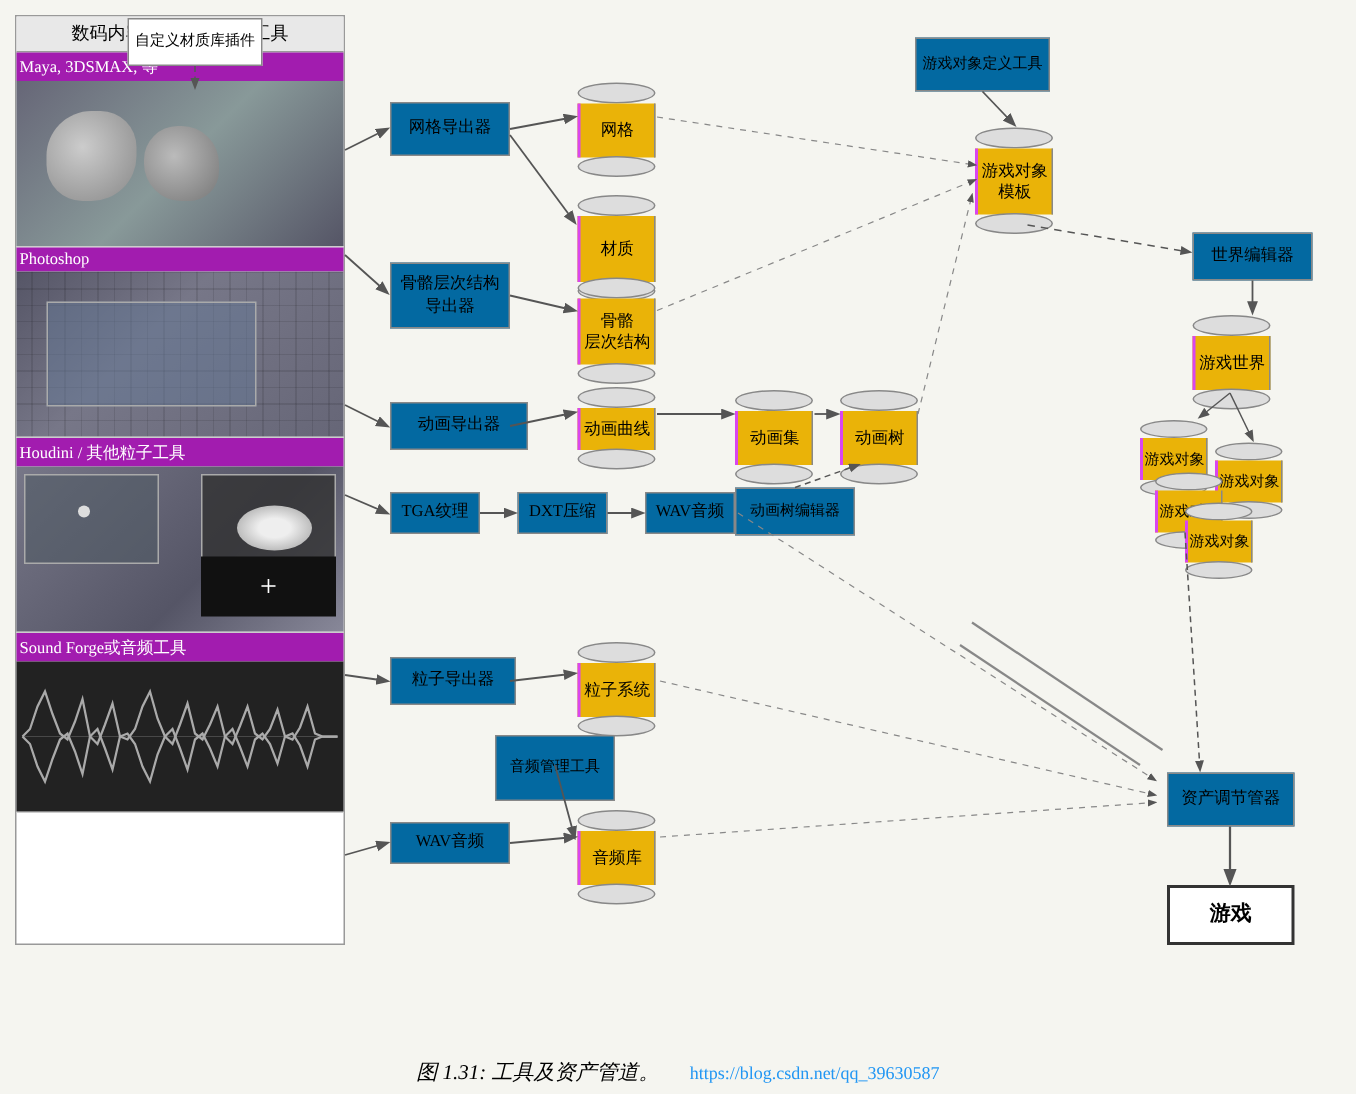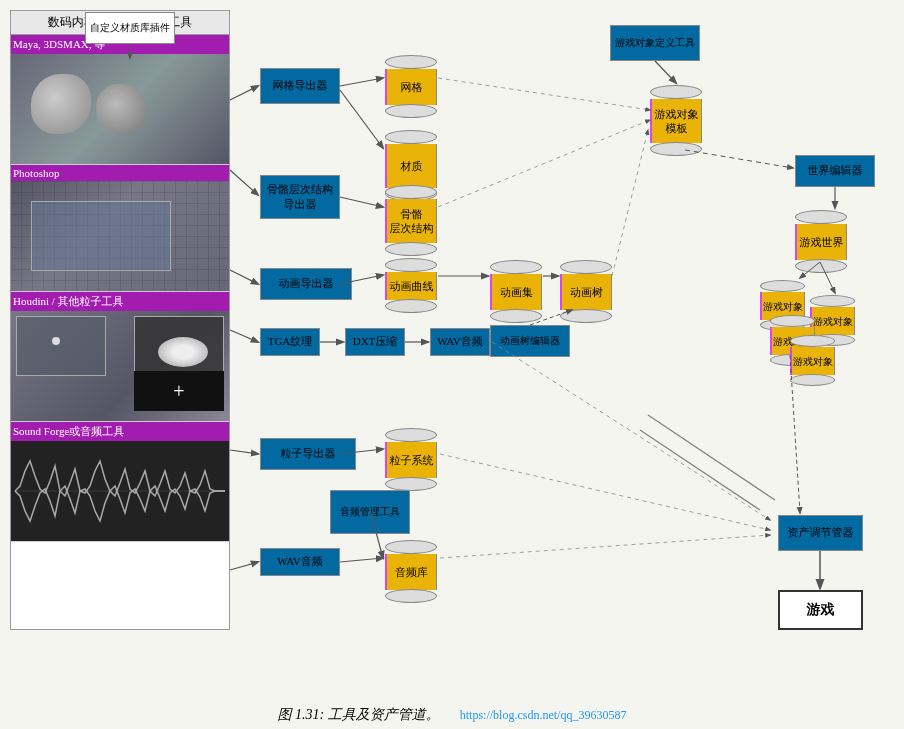--- a/index.html
+++ b/index.html
@@ -254,21 +254,21 @@
 
   <div class="box box-gray" style="left:260px; top:68px; width:80px; height:36px;">网格导出器</div>
 
   <div class="box box-gray" style="left:260px; top:175px; width:80px; height:44px;">
     <span>骨骼层次结构
 导出器</span>
   </div>
 
   <div class="box box-gray" style="left:260px; top:268px; width:92px; height:32px;">动画导出器</div>
 
-  <div class="box box-gray" style="left:260px; top:438px; width:96px; height:32px;">粒子导出器</div>
+  <div class="box box-gray" style="left:260px; top:438px; width:84px; height:32px;">粒子导出器</div>
 
   <div class="box box-gray" style="left:260px; top:548px; width:80px; height:28px;">WAV音频</div>
 
   <div class="box box-gray" style="left:260px; top:328px; width:60px; height:28px; font-size:11px;">TGA纹理</div>
 
   <div class="box box-gray" style="left:345px; top:328px; width:60px; height:28px; font-size:11px;">DXT压缩</div>
 
   <div class="box box-gray" style="left:430px; top:328px; width:60px; height:28px; font-size:11px;">WAV音频</div>
 
   <div class="cylinder" style="left:385px; top:55px;">

